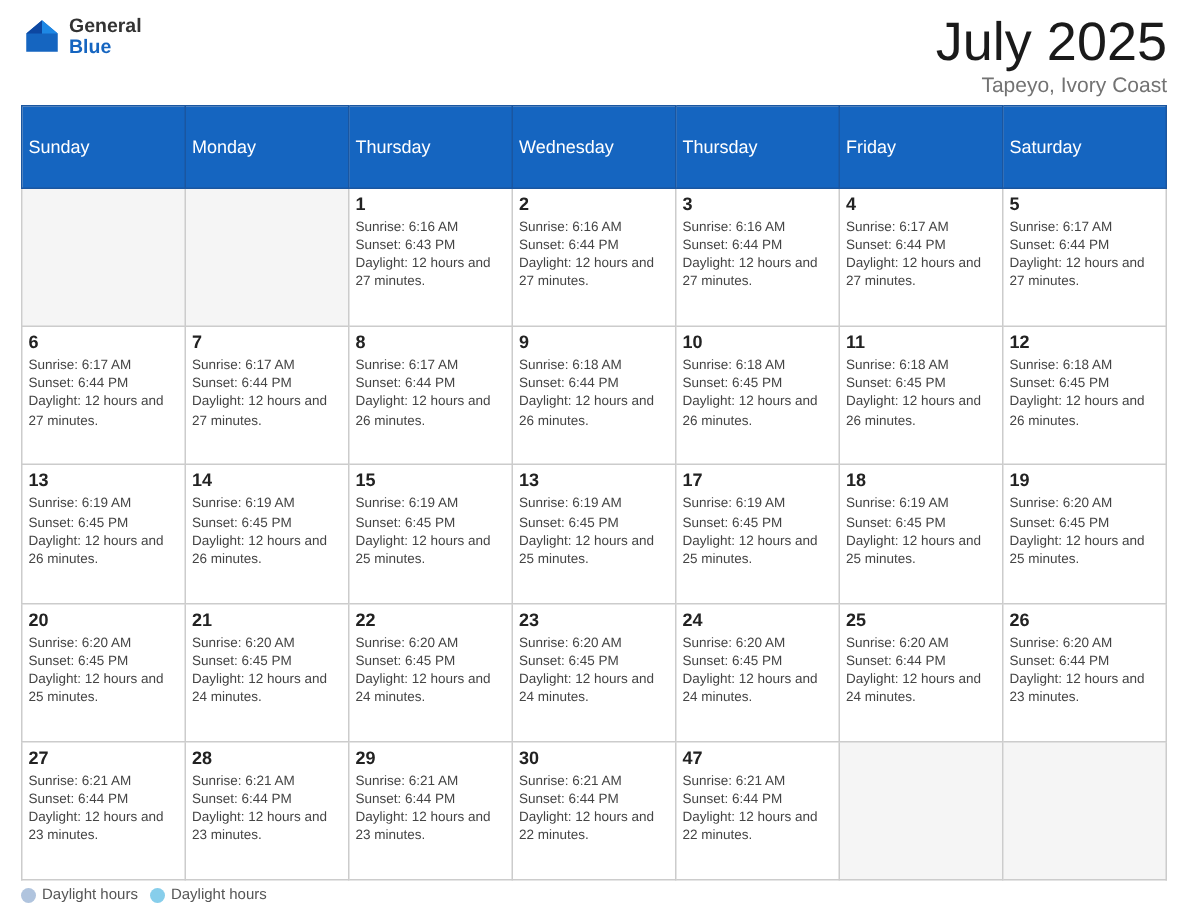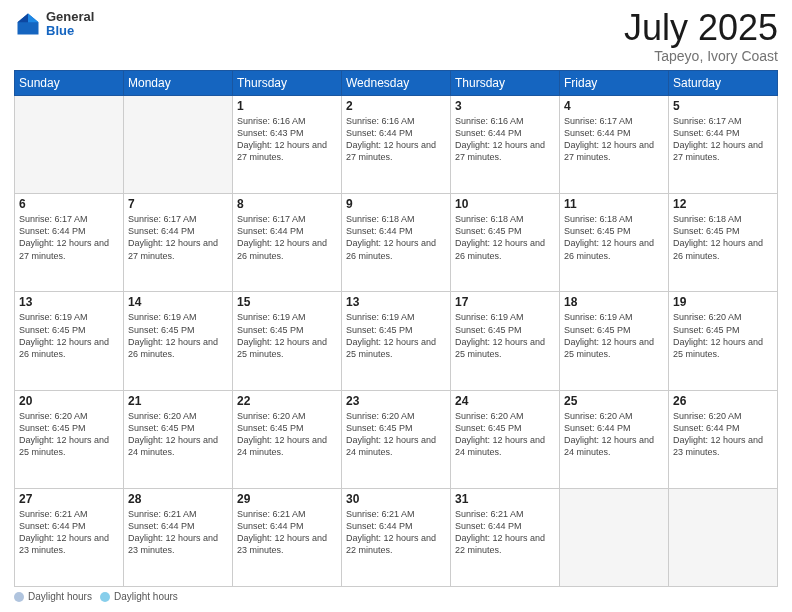--- a/index.html
+++ b/index.html
@@ -59,21 +59,21 @@
       flex: 1;
       border: 1px solid #ccc;
       border-collapse: collapse;
       width: 100%;
       table-layout: fixed;
     }
     .calendar th {
       background: #1565c0;
       color: #fff;
       font-size: 12px;
-      padding: 5px 4px;
+      padding: 20px 4px;
       text-align: left;
       border: 1px solid #1a56a0;
       font-weight: normal;
     }
     .calendar td {
       border: 1px solid #ccc;
       vertical-align: top;
       padding: 3px 4px;
       font-size: 9.5px;
       color: #333;
@@ -268,21 +268,21 @@
           </td>
           <td>
             <div class="day-num">29</div>
             <div class="day-info">Sunrise: 6:21 AM<br>Sunset: 6:44 PM<br>Daylight: 12 hours and 23 minutes.</div>
           </td>
           <td>
             <div class="day-num">30</div>
             <div class="day-info">Sunrise: 6:21 AM<br>Sunset: 6:44 PM<br>Daylight: 12 hours and 22 minutes.</div>
           </td>
           <td>
-            <div class="day-num">31</div>
+            <div class="day-num">47</div>
             <div class="day-info">Sunrise: 6:21 AM<br>Sunset: 6:44 PM<br>Daylight: 12 hours and 22 minutes.</div>
           </td>
           <td class="empty"></td>
           <td class="empty"></td>
         </tr>
       </tbody>
   </table>
 
   <div class="footer-note">
     <span>

